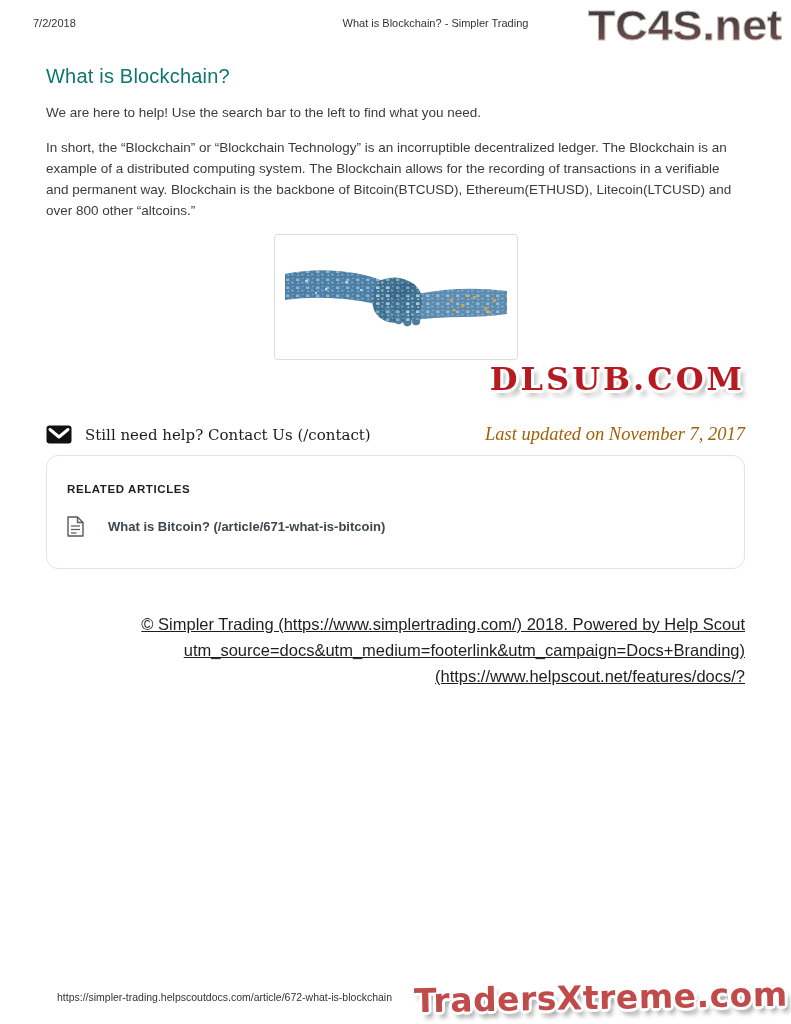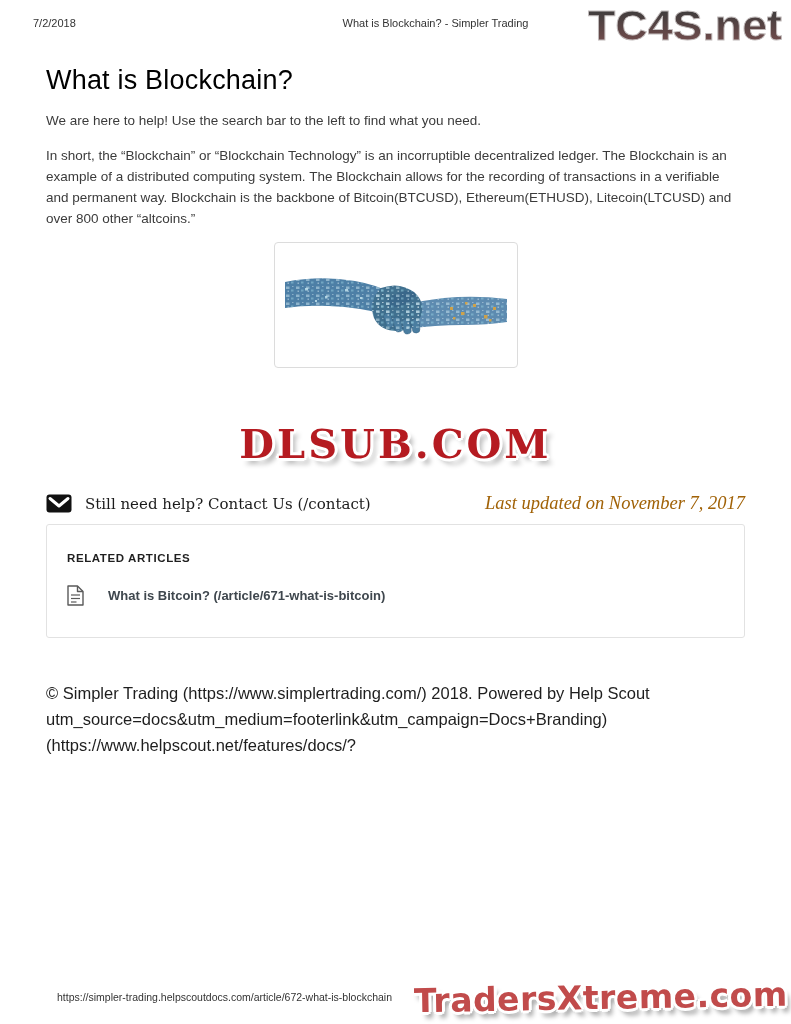--- a/index.html
+++ b/index.html
@@ -25,47 +25,46 @@
   .tc4s text {
     font-family: "Liberation Sans", sans-serif;
     font-weight: bold;
     font-size: 43px;
     fill: url(#tcgrad);
     stroke: #c2bcbc;
     stroke-width: 0.9;
   }
   .content { margin: 0 46px; }
   h1.page-title {
-    font-size: 27px;
+    font-size: 20px;
     font-weight: 400;
-    color: #000000;
+    color: #0f766e;
     margin: 36px 0 4px 0;
     letter-spacing: 0.2px;
   }
   .para {
     font-size: 13.5px;
     line-height: 21px;
     margin: 14px 0 0 0;
     color: #3b3b3b;
   }
   .image-card {
     width: 244px;
     margin: 13px auto 0 auto;
     border: 1px solid #dcdcdc;
     border-radius: 4px;
     padding: 10px;
     background: #fff;
   }
   .image-card svg { display: block; }
   .dlsub {
-    margin-top: 52px;
-    text-align: center;
+    text-align: right;
     font-family: "DejaVu Serif", serif;
     font-weight: bold;
-    font-size: 40px;
+    font-size: 32px;
     letter-spacing: 3px;
     color: #b51b21;
     text-shadow:
       -2px -2px 0 #fff, 2px -2px 0 #fff, -2px 2px 0 #fff, 2px 2px 0 #fff,
       -3px 0 0 #fff, 3px 0 0 #fff, 0 -3px 0 #fff, 0 3px 0 #fff,
       5px 6px 5px rgba(0,0,0,0.28);
   }
   .contact-row {
     display: flex;
     justify-content: space-between;
@@ -80,45 +79,46 @@
   }
   .last-updated {
     font-family: Liberation Serif, serif;
     font-style: italic;
     font-size: 18.5px;
     color: #a16207;
   }
   .related-card {
     margin-top: 10px;
     border: 1px solid #e2e2e2;
-    border-radius: 3px;
+    border-radius: 12px;
     padding: 27px 20px 31px 20px;
   }
   .related-heading {
     font-size: 11.5px;
     font-weight: bold;
     letter-spacing: 0.6px;
     color: #1f1f1f;
   }
   .related-item {
     display: flex;
     align-items: center;
     gap: 24px;
     margin-top: 21px;
     font-size: 13px;
     color: #3f474e;
     cursor: pointer;
     font-weight: bold;
   }
   .footer-credit {
     margin-top: 42px;
-    text-align: left;
+    text-align: right;
     font-size: 16.5px;
     line-height: 26px;
     color: #1e1e1e;
+    text-decoration: underline;
   }
   .print-footer {
     position: absolute;
     left: 33px;
     bottom: 21px;
     font-size: 10.5px;
     color: #333;
     margin-left: 24px;
   }
   .tradersxtreme {

